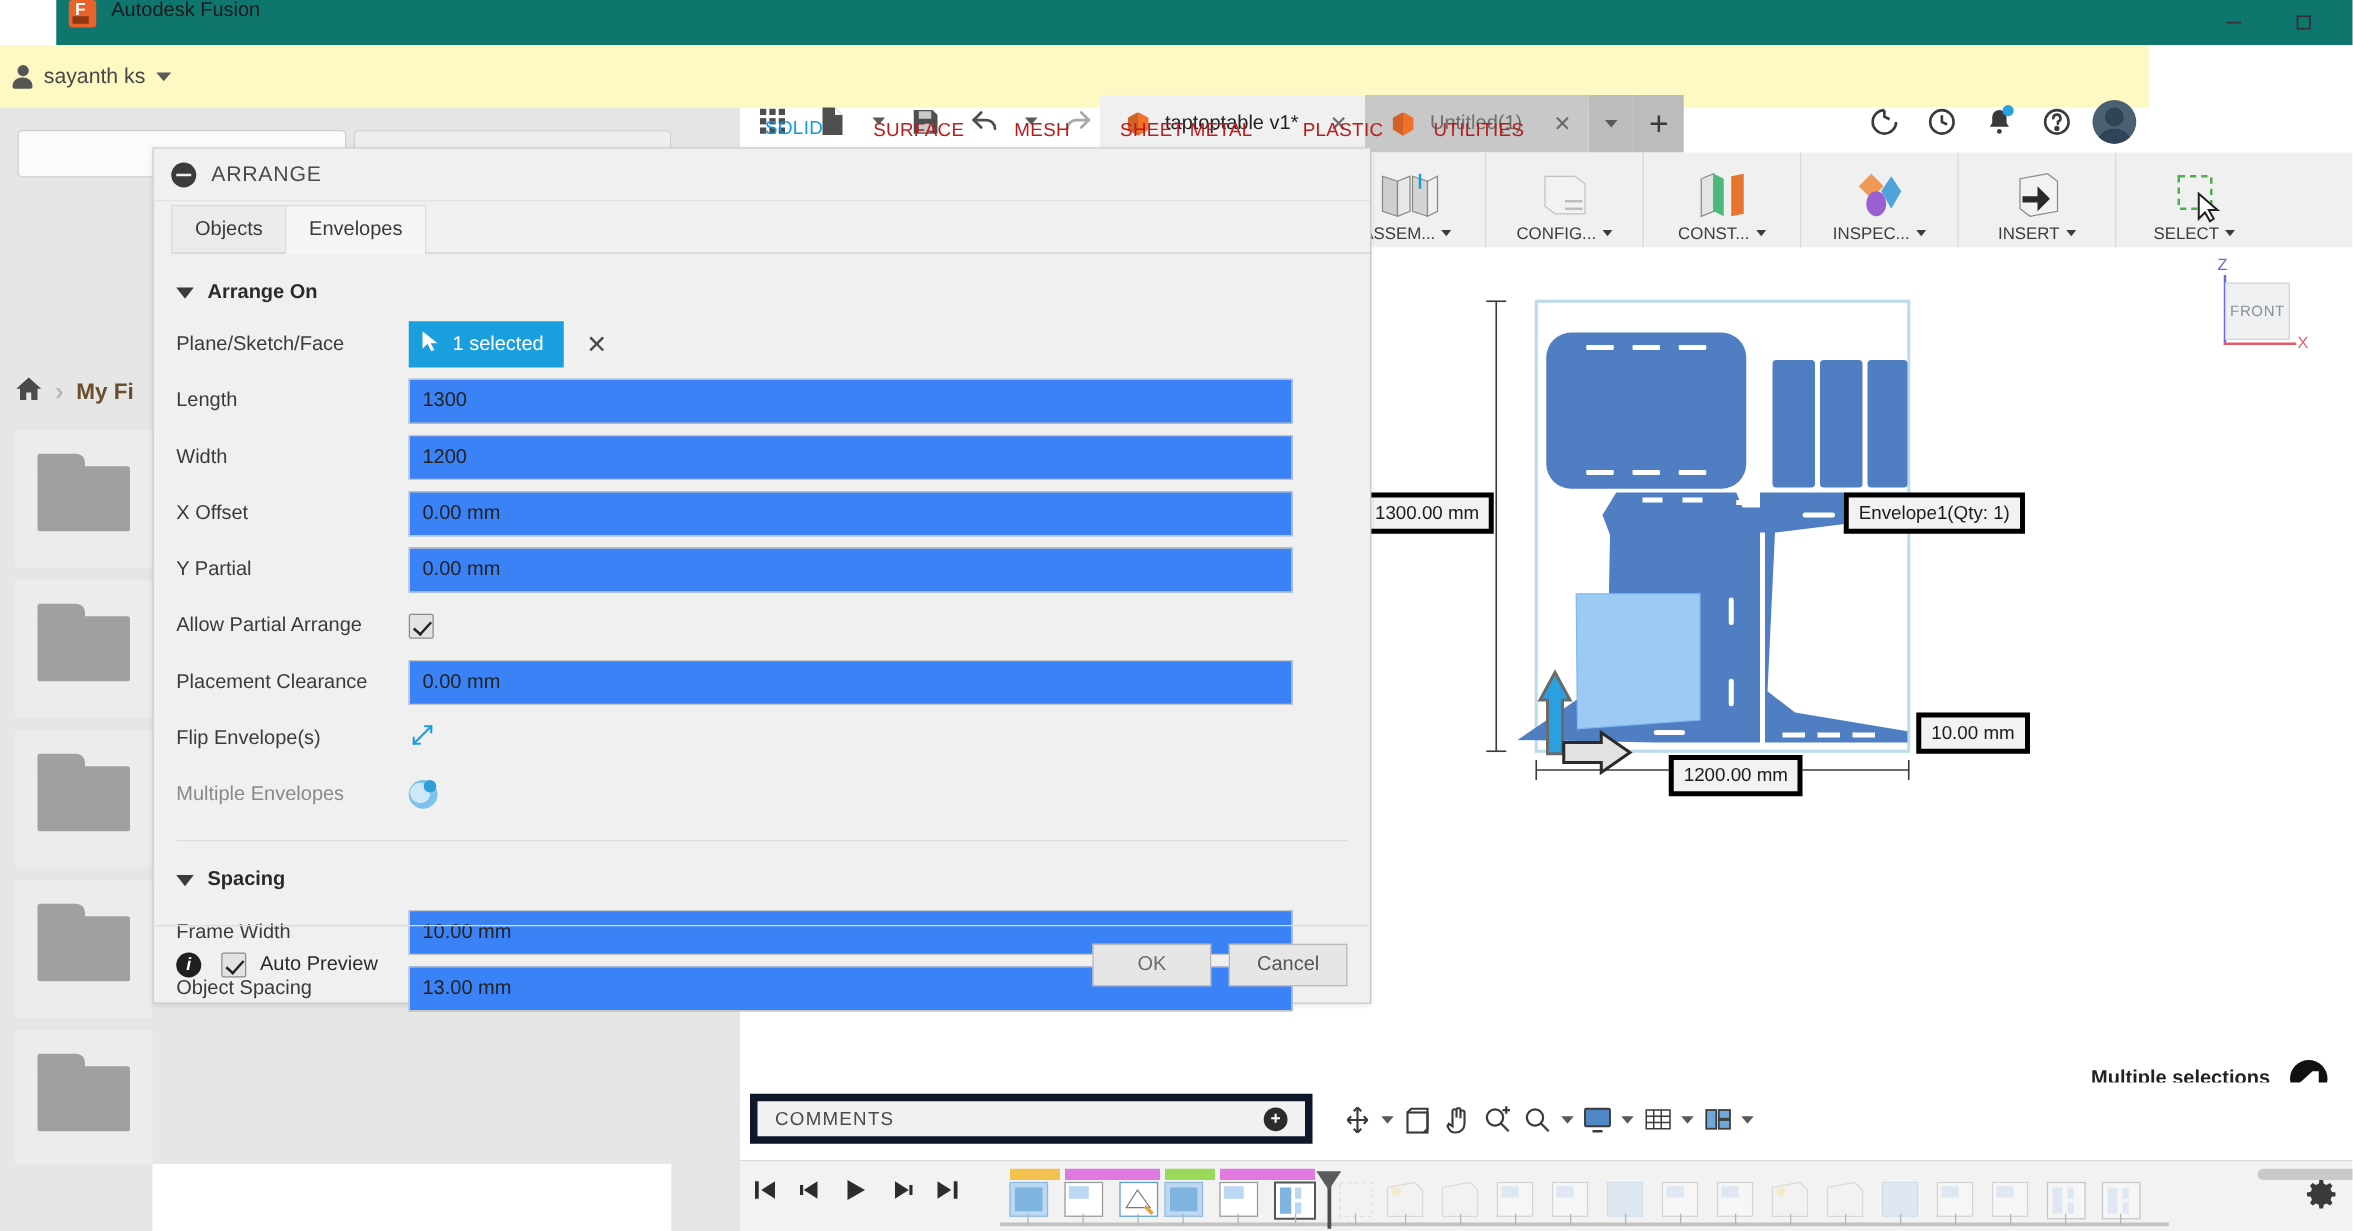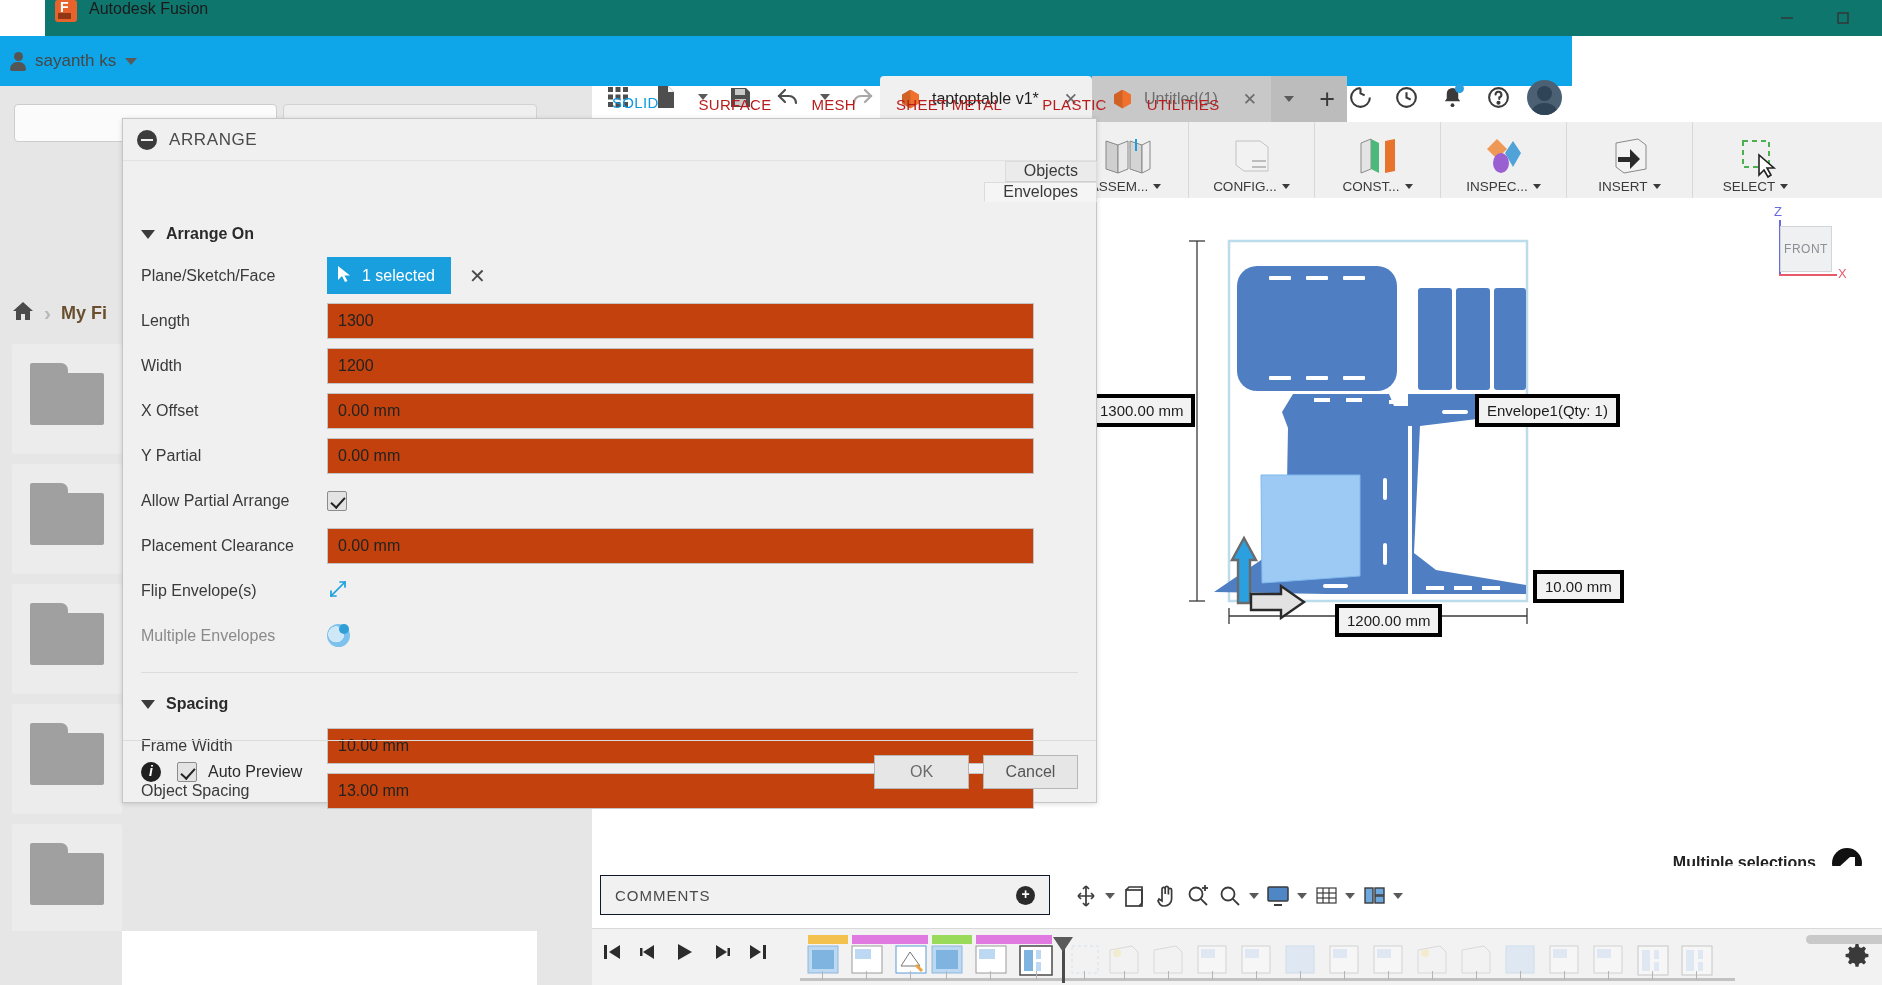--- a/index.html
+++ b/index.html
@@ -32,22 +32,22 @@
   .winbtns { margin-left: auto; display: flex; height: 36px; }
   .winbtn {
     width: 56px; height: 36px; display: flex; align-items: center;
     justify-content: center; color: #333; font-size: 15px;
   }
   .winbtn.close { color: #000; font-size: 18px; }
   .winbtn svg { display: block; }
 
   
   .userbar {
-    position: absolute; left: 0; top: 36px; width: 1572px; height: 50px;
-    background: #0ea5e9;
+    position: absolute; left: 0; top: 36px; width: 1719px; height: 50px;
+    background: #fef9c3;
     text-align: center;
   }
   .user-chip {
     position: absolute; left: 10px; top: 8px; height: 34px;
     display: flex; align-items: center; gap: 9px;
   }
   .user-icon { width: 16px; height: 18px; position: relative; }
   .user-icon::before {
     content: ""; position: absolute; left: 4px; top: 0;
     width: 9px; height: 9px; border-radius: 50%; background: #555;
@@ -253,21 +253,21 @@
     font-size: 15px; color: #1c1c1c; padding: 4px 8px; white-space: nowrap;
   }
 
   
   .commentbar {
     position: absolute; left: 592px; top: 866px; width: 1290px; height: 62px;
     background: #ffffff;
   }
   .comments-box {
     position: absolute; left: 8px; top: 9px; width: 450px; height: 40px;
-    background: #f1f1f1; border: 1px solid #0f172a; display: flex;
+    background: #f1f1f1; border: 6px solid #0f172a; display: flex;
     align-items: center; padding: 0 14px;
   }
   .comments-label { font-size: 15px; color: #4a4a4a; letter-spacing: 1px; }
   .comments-plus {
     margin-left: auto; width: 19px; height: 19px; border-radius: 50%;
     background: #2b2b2b; color: #fff; font-size: 14px; line-height: 17px;
     text-align: center; font-weight: bold;
   }
   .vtools {
     position: absolute; left: 478px; top: 9px; height: 42px;
@@ -320,21 +320,21 @@
   .dlg-minus {
     width: 20px; height: 20px; border-radius: 50%; background: #3b3b3b;
     position: relative;
   }
   .dlg-minus::after {
     content: ""; position: absolute; left: 4px; top: 9px; width: 12px;
     height: 2.5px; background: #f0f0f0;
   }
   .dlg-title { font-size: 17px; color: #4a4a4a; letter-spacing: 0.6px; }
 
-  .dlg-tabs { height: 42px; display: flex; align-items: flex-end; padding-left: 14px; flex-direction: column; }
+  .dlg-tabs { height: 42px; display: flex; align-items: flex-end; padding-left: 14px; }
   .dlg-tab {
     height: 39px; padding: 0 18px; display: flex; align-items: center;
     font-size: 16px; color: #3a3a3a; background: #ebebeb;
     border: 1px solid #dcdcdc; border-bottom: 1px solid #cfcfcf;
     margin-right: -1px;
   }
   .dlg-tab.active { background: #f5f5f5; border-bottom-color: #f5f5f5; }
   .dlg-tabsfill { flex: 1; border-bottom: 1px solid #cfcfcf; height: 39px; }
 
   .dlg-body { padding: 0 14px; }
@@ -347,21 +347,21 @@
     border-right: 7px solid transparent; border-top: 9px solid #3b3b3b;
   }
   .section-title { font-size: 16px; font-weight: bold; color: #2a2a2a; }
 
   .frow {
     display: flex; align-items: center; height: 45px; padding-left: 4px;
   }
   .flabel { width: 186px; font-size: 16px; color: #3a3a3a; flex: none; }
   .flabel.dim { color: #8a8a8a; }
   .finput {
-    flex: 1; height: 36px; background: #c2410c; border: 1px solid #c4c4c4;
+    flex: 1; height: 36px; background: #3b82f6; border: 1px solid #c4c4c4;
     display: flex; align-items: center; padding-left: 10px;
     font-size: 16px; color: #222; margin-right: 48px;
   }
   .sel-chip {
     height: 37px; background: #1a9fde; color: #fff; display: flex;
     align-items: center; gap: 10px; padding: 0 16px 0 10px; font-size: 16px;
   }
   .sel-x { margin-left: 18px; font-size: 20px; color: #4a4a4a; }
   .cb {
     width: 20px; height: 20px; background: #e3e3e3; border: 1px solid #8c8c8c;

